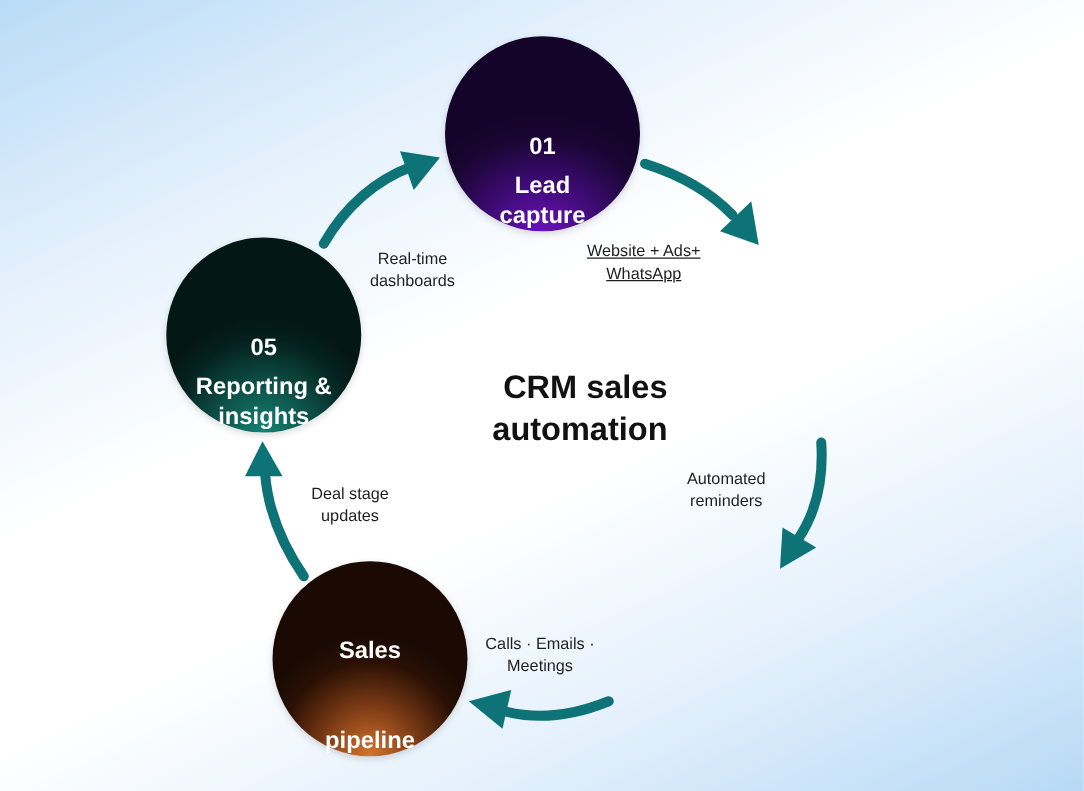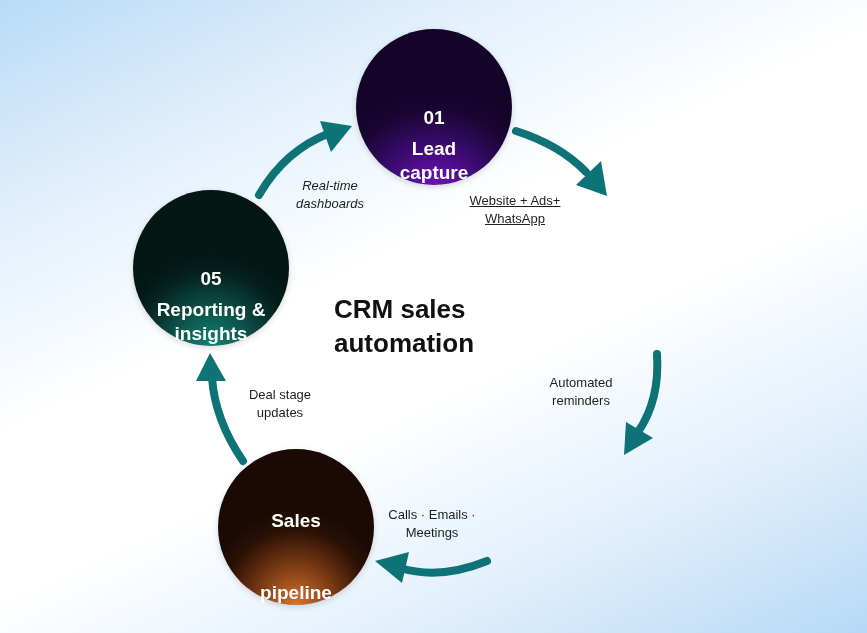--- a/index.html
+++ b/index.html
@@ -23,30 +23,30 @@
   #n2 { left: 577px; top: 188px; width: 160px; height: 160px;
         background: radial-gradient(ellipse 60% 65% at 50% 100%, #2e7fd0 0%, #154a86 40%, #061a30 78%, #030d18 100%); }
   #n3 { left: 492px; top: 449px; width: 156px; height: 156px;
         background: radial-gradient(ellipse 60% 60% at 50% 100%, #127e74 0%, #0b4a45 45%, #04201e 80%, #031615 100%); }
   #n4 { left: 218px; top: 449px; width: 156px; height: 156px;
         background: radial-gradient(ellipse 60% 62% at 50% 100%, #d8742c 0%, #7a3a14 42%, #2a1004 78%, #1a0a03 100%); gap: 48px; }
   #n5 { left: 133px; top: 190px; width: 156px; height: 156px;
         background: radial-gradient(ellipse 60% 60% at 50% 100%, #138274 0%, #0c4c44 45%, #04201d 80%, #031714 100%); }
   .title {
     position: absolute; left: 334px; top: 292px; width: 200px;
-    text-align: left; font-weight: bold; font-size: 26px; line-height: 34px; color: #111111;
+    text-align: right; font-weight: bold; font-size: 26px; line-height: 34px; color: #111111;
   }
   .cap {
     position: absolute; font-size: 13px; line-height: 18px; color: #1e1e1e; text-align: center;
   }
   #c1 { left: 450px; top: 192px; width: 130px; text-decoration: underline; }
   #c2 { left: 526px; top: 374px; width: 110px; }
   #c3 { left: 372px; top: 506px; width: 120px; }
   #c4 { left: 230px; top: 386px; width: 100px; }
-  #c5 { left: 280px; top: 177px; width: 100px; font-style: italic; }
+  #c5 { left: 280px; top: 198px; width: 100px; }
 </style>
 </head>
 <body>
 
 <div class="stage">
 
   <svg class="arrows" viewBox="0 0 867 633">
 
     <g>
       <path d="M516,131 Q560,145 586,172" fill="none" stroke="#0d7377" stroke-width="8" stroke-linecap="round"></path>

